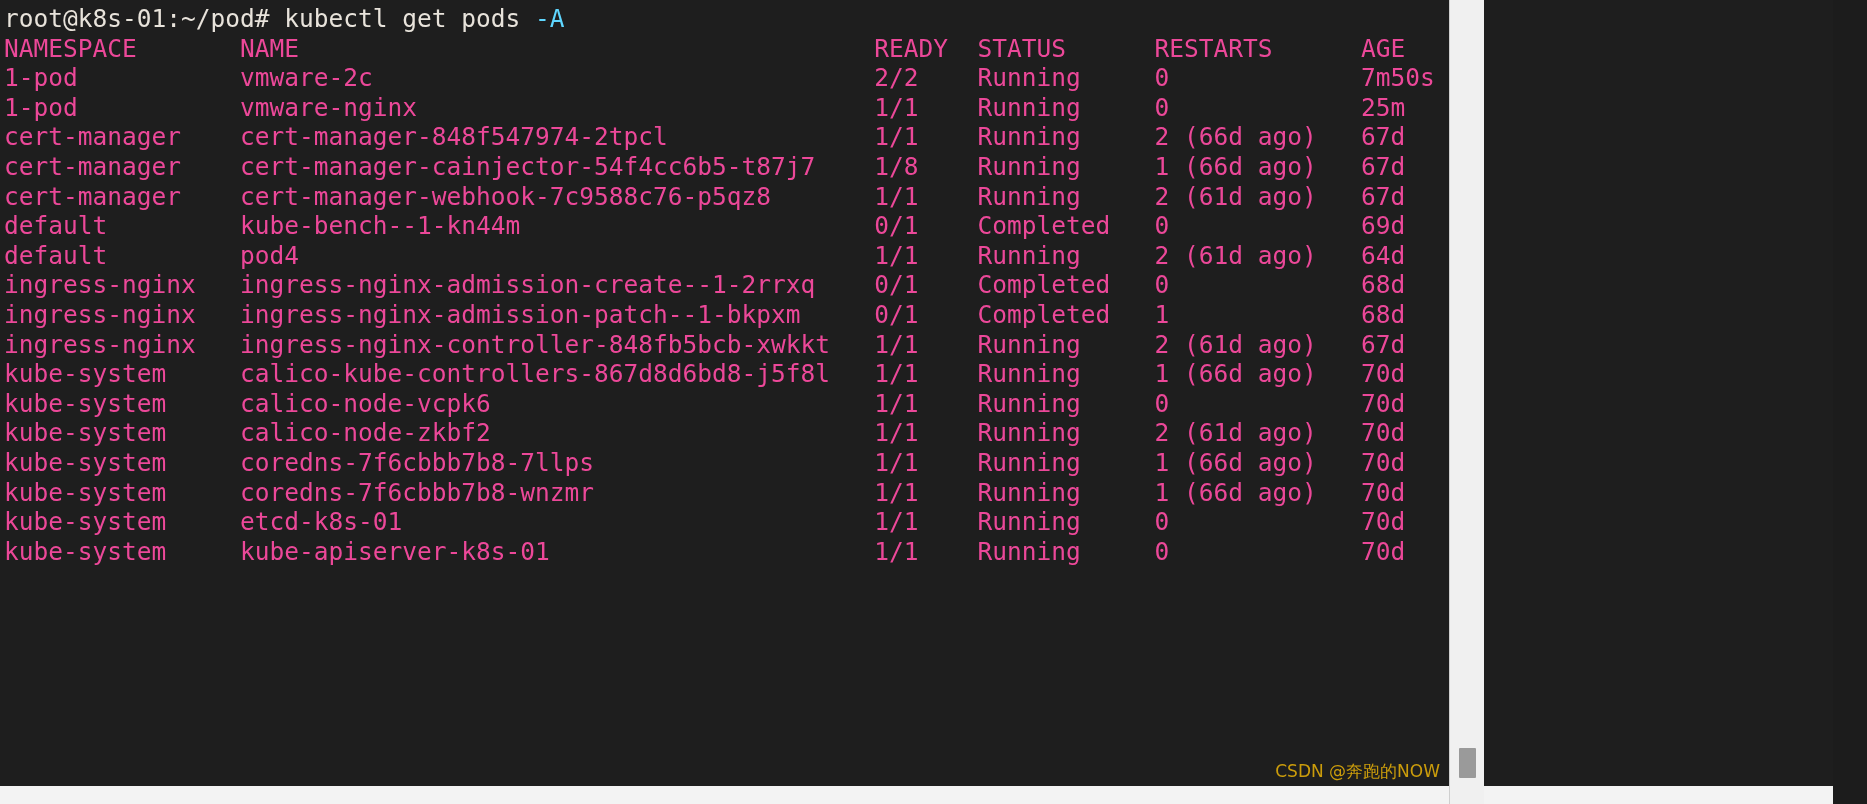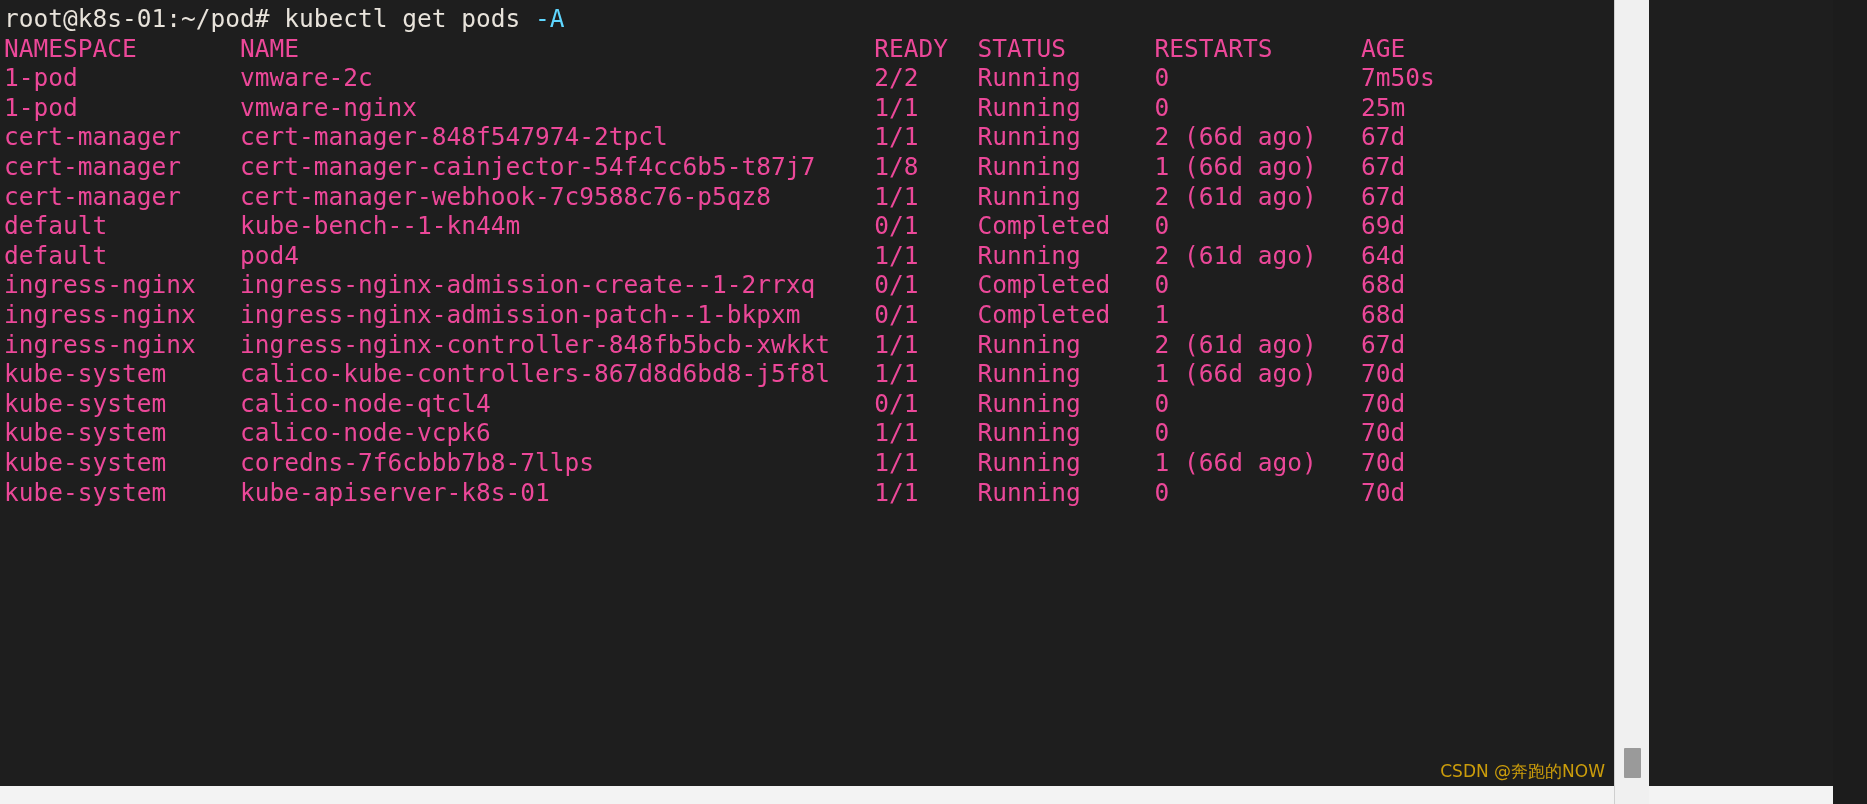--- a/index.html
+++ b/index.html
@@ -8,21 +8,21 @@
     background: #1c1c1c;
   }
   body {
     width: 1867px;
     height: 804px;
     overflow: hidden;
     font-family: "DejaVu Sans Mono", "Liberation Mono", monospace;
   }
   #terminal {
     position: relative;
-    width: 1649px;
+    width: 1484px;
     height: 804px;
     background: #1c1c1c;
     box-sizing: border-box;
   }
   #screen {
     position: absolute;
     left: 0;
     top: 0;
     width: 1833px;
     height: 804px;
@@ -99,23 +99,25 @@
     <div class="line">1-pod           vmware-nginx                               1/1    Running     0             25m</div>
     <div class="line">cert-manager    cert-manager-848f547974-2tpcl              1/1    Running     2 (66d ago)   67d</div>
     <div class="line">cert-manager    cert-manager-cainjector-54f4cc6b5-t87j7    1/8    Running     1 (66d ago)   67d</div>
     <div class="line">cert-manager    cert-manager-webhook-7c9588c76-p5qz8       1/1    Running     2 (61d ago)   67d</div>
     <div class="line">default         kube-bench--1-kn44m                        0/1    Completed   0             69d</div>
     <div class="line">default         pod4                                       1/1    Running     2 (61d ago)   64d</div>
     <div class="line">ingress-nginx   ingress-nginx-admission-create--1-2rrxq    0/1    Completed   0             68d</div>
     <div class="line">ingress-nginx   ingress-nginx-admission-patch--1-bkpxm     0/1    Completed   1             68d</div>
     <div class="line">ingress-nginx   ingress-nginx-controller-848fb5bcb-xwkkt   1/1    Running     2 (61d ago)   67d</div>
     <div class="line">kube-system     calico-kube-controllers-867d8d6bd8-j5f8l   1/1    Running     1 (66d ago)   70d</div>
-    <div class="line">kube-system     calico-node-qtcl4                          0/1    Running     0             70d</div>
     <div class="line">kube-system     calico-node-vcpk6                          1/1    Running     0             70d</div>
+    <div class="line">kube-system     calico-node-zkbf2                          1/1    Running     2 (61d ago)   70d</div>
     <div class="line">kube-system     coredns-7f6cbbb7b8-7llps                   1/1    Running     1 (66d ago)   70d</div>
+    <div class="line">kube-system     coredns-7f6cbbb7b8-wnzmr                   1/1    Running     1 (66d ago)   70d</div>
+    <div class="line">kube-system     etcd-k8s-01                                1/1    Running     0             70d</div>
     <div class="line">kube-system     kube-apiserver-k8s-01                      1/1    Running     0             70d</div>
 
     <div id="bottom-strip"></div>
   </div>
 
   <div id="scrollbar-track">
     <div id="scrollbar-thumb"></div>
   </div>
 
   <div id="watermark">CSDN @奔跑的NOW</div>

